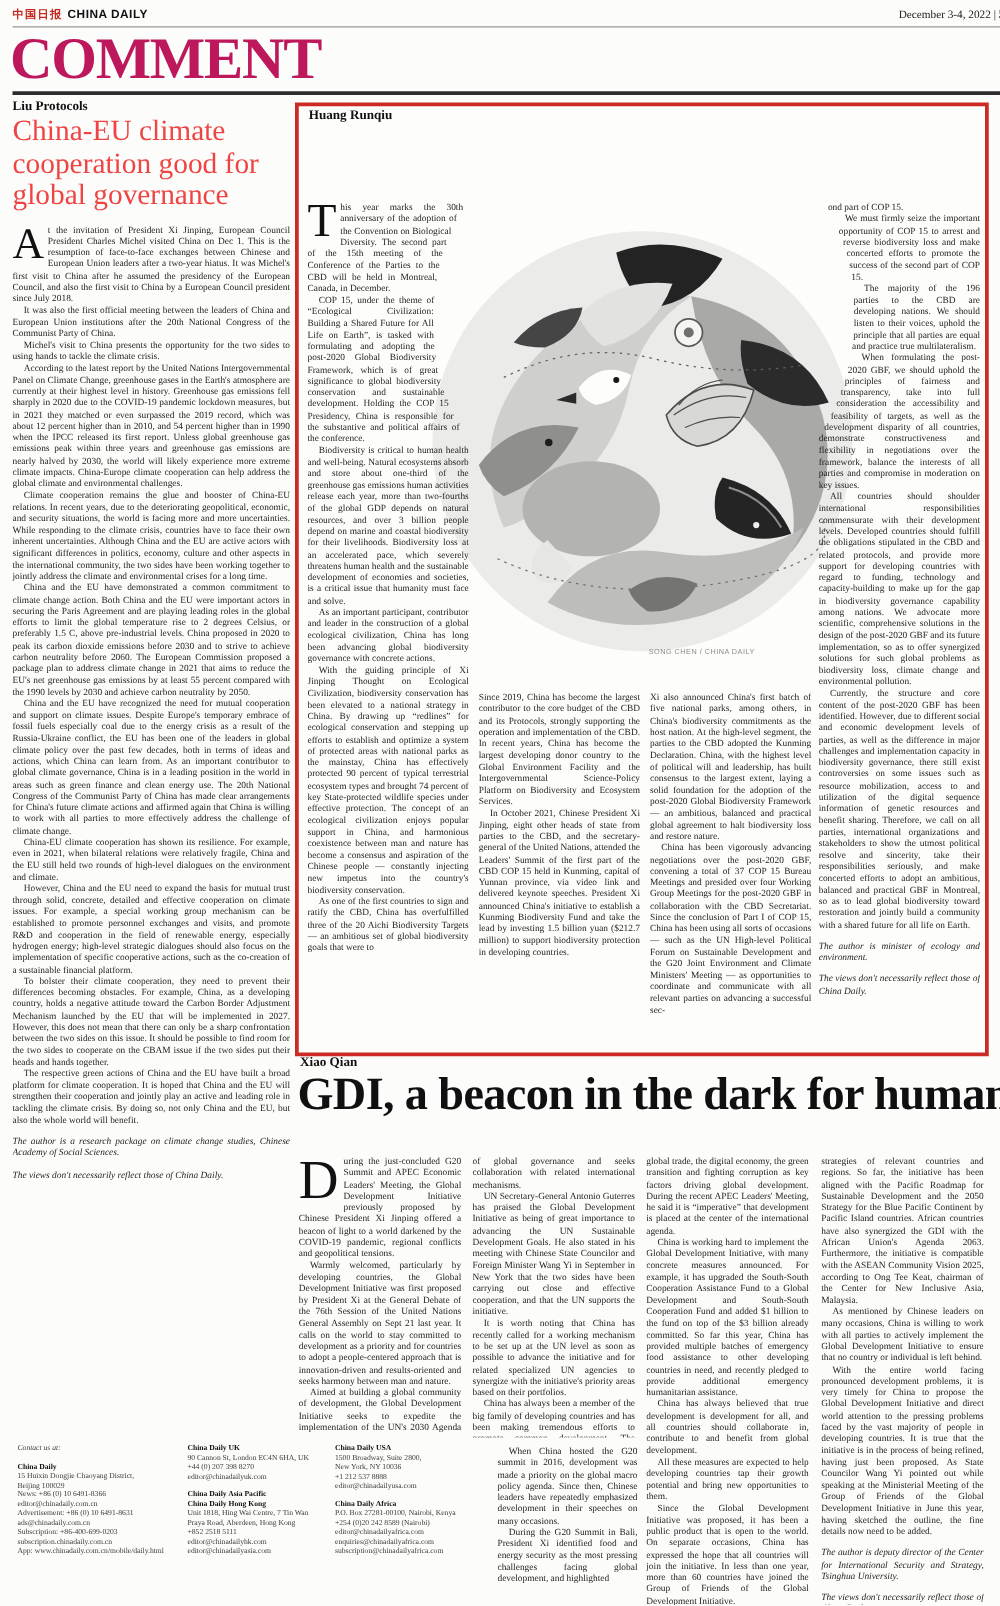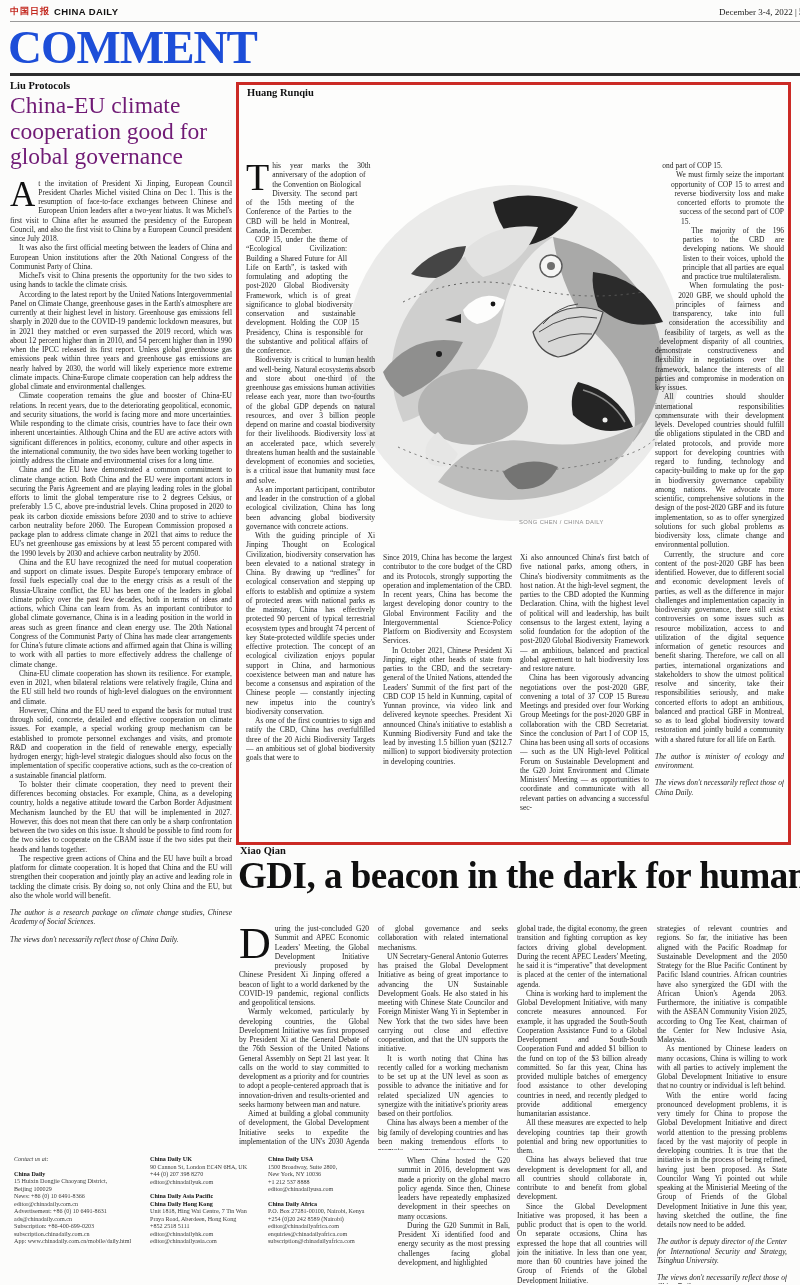--- a/index.html
+++ b/index.html
@@ -6,34 +6,34 @@
   .page{position:relative;width:800px;height:1285px;background:#fcfcfb;overflow:hidden;
         font-family:"Liberation Serif",serif;color:#1c1c1c;margin:0 auto;padding-left:14px;}
   
   .hdr{position:absolute;top:5px;left:10px;right:10px;height:14px;}
   .hdr-left{position:absolute;left:0;top:0;display:flex;align-items:center;gap:4px;}
   .logo-cn{color:#c3281f;font-weight:700;font-size:9px;letter-spacing:1px;}
   .logo-en{font-family:"Liberation Sans",sans-serif;font-weight:700;font-size:9.5px;letter-spacing:.4px;color:#111;}
   .hdr-right{position:absolute;right:0;top:1px;font-size:9px;color:#222;}
   .hdr-right b{font-size:10px;}
   .hdr-rule{position:absolute;top:21px;left:10px;right:10px;height:1px;background:#9a9a9a;}
-  .masthead{position:absolute;top:25px;left:8px;font-size:47px;font-weight:700;letter-spacing:-1px;color:#1d4ed8;line-height:44px;}
+  .masthead{position:absolute;top:25px;left:8px;font-size:47px;font-weight:700;letter-spacing:-1px;color:#be185d;line-height:44px;}
   .masthead-rule{position:absolute;top:73px;left:10px;right:10px;height:3px;background:#2d2d2d;}
   
   .byline{font-weight:700;font-size:10.5px;color:#111;}
   .bodytext{font-size:7.5px;line-height:9.25px;text-align:justify;color:#1d1d1d;}
   .bodytext p{margin:0;}
   .para{text-indent:9px;}
   .cont-first p:first-child{text-indent:0;}
   .lead{text-indent:0;}
   .dropcap{float:left;font-weight:400;color:#111;}
   .note{font-style:italic;margin-top:8px !important;text-indent:0 !important;}
   
   .left-art{position:absolute;left:10px;top:80px;width:222px;height:1063px;overflow:hidden;}
-  .left-head{font-size:23.5px;line-height:25.5px;font-weight:500;color:#701a75;margin:2px 0 9px 0;}
+  .left-head{font-size:23.5px;line-height:25.5px;font-weight:500;color:#ef4444;margin:2px 0 9px 0;}
   .left-art .dropcap{font-size:35px;line-height:27px;padding:2px 3px 0 0;}
   
   .feature{position:absolute;left:236px;top:82px;width:549px;height:757px;border:3.5px solid #cb2a25;background:#fdfdfc;}
   .feat-inner{position:relative;width:100%;height:100%;}
   .feat-byline{position:absolute;left:8px;top:2px;}
   .feat-head{position:absolute;left:0;right:0;top:13px;text-align:center;font-size:42px;font-weight:700;letter-spacing:-.5px;color:#101010;white-space:nowrap;}
   .feat-col{position:absolute;top:76px;height:676px;width:129px;overflow:hidden;}
   .fc1{left:7px;}.fc2{left:144px;}.fc3{left:281px;}.fc4{left:416px;}
   .feature .dropcap{font-size:38px;line-height:31px;padding:1px 3px 0 0;}
   .spacer-r{float:right;width:30px;height:200px;margin-top:95px;shape-outside:circle(168px at 170px 95px);}
@@ -206,22 +206,22 @@
     <div>
         <p class="para">When China hosted the G20 summit in 2016, development was made a priority on the global macro policy agenda. Since then, Chinese leaders have repeatedly emphasized development in their speeches on many occasions.</p>
         <p class="para">During the G20 Summit in Bali, President Xi identified food and energy security as the most pressing challenges facing global development, and highlighted</p>
       </div>
   </div>
 
   <div class="gdi-col gc3 bodytext">
     <p class="para" style="text-indent:0">global trade, the digital economy, the green transition and fighting corruption as key factors driving global development. During the recent APEC Leaders' Meeting, he said it is “imperative” that development is placed at the center of the international agenda.</p>
     <div>
         <p class="para">China is working hard to implement the Global Development Initiative, with many concrete measures announced. For example, it has upgraded the South-South Cooperation Assistance Fund to a Global Development and South-South Cooperation Fund and added $1 billion to the fund on top of the $3 billion already committed. So far this year, China has provided multiple batches of emergency food assistance to other developing countries in need, and recently pledged to provide additional emergency humanitarian assistance.</p>
+        <p class="para">China has always believed that true development is development for all, and all countries should collaborate in, contribute to and benefit from global development.</p>
         <p class="para">All these measures are expected to help developing countries tap their growth potential and bring new opportunities to them.</p>
-        <p class="para">China has always believed that true development is development for all, and all countries should collaborate in, contribute to and benefit from global development.</p>
         <p class="para">Since the Global Development Initiative was proposed, it has been a public product that is open to the world. On separate occasions, China has expressed the hope that all countries will join the initiative. In less than one year, more than 60 countries have joined the Group of Friends of the Global Development Initiative.</p>
       </div>
   </div>
 
   <div class="gdi-col gc4 bodytext">
     <p class="para" style="text-indent:0">strategies of relevant countries and regions. So far, the initiative has been aligned with the Pacific Roadmap for Sustainable Development and the 2050 Strategy for the Blue Pacific Continent by Pacific Island countries. African countries have also synergized the GDI with the African Union's Agenda 2063. Furthermore, the initiative is compatible with the ASEAN Community Vision 2025, according to Ong Tee Keat, chairman of the Center for New Inclusive Asia, Malaysia.</p>
     <div>
         <p class="para">As mentioned by Chinese leaders on many occasions, China is willing to work with all parties to actively implement the Global Development Initiative to ensure that no country or individual is left behind.</p>
         <p class="para">With the entire world facing pronounced development problems, it is very timely for China to propose the Global Development Initiative and direct world attention to the pressing problems faced by the vast majority of people in developing countries. It is true that the initiative is in the process of being refined, having just been proposed. As State Councilor Wang Yi pointed out while speaking at the Ministerial Meeting of the Group of Friends of the Global Development Initiative in June this year, having sketched the outline, the fine details now need to be added.</p>
       </div>

